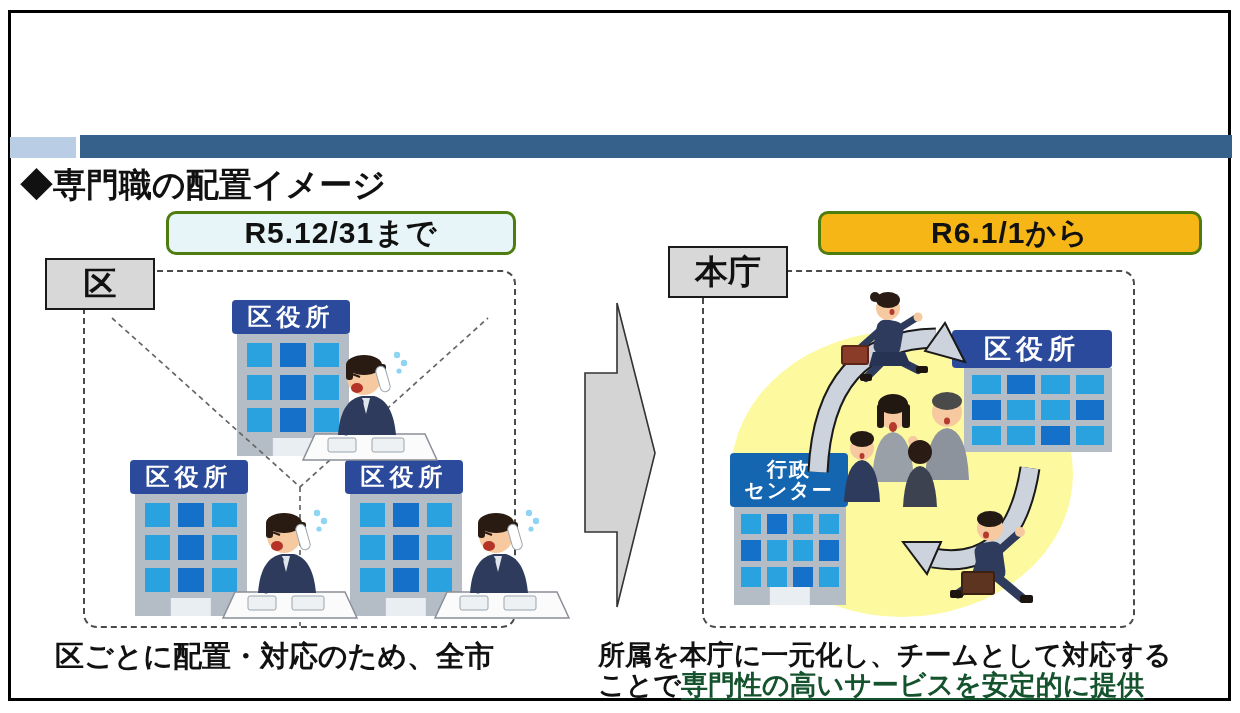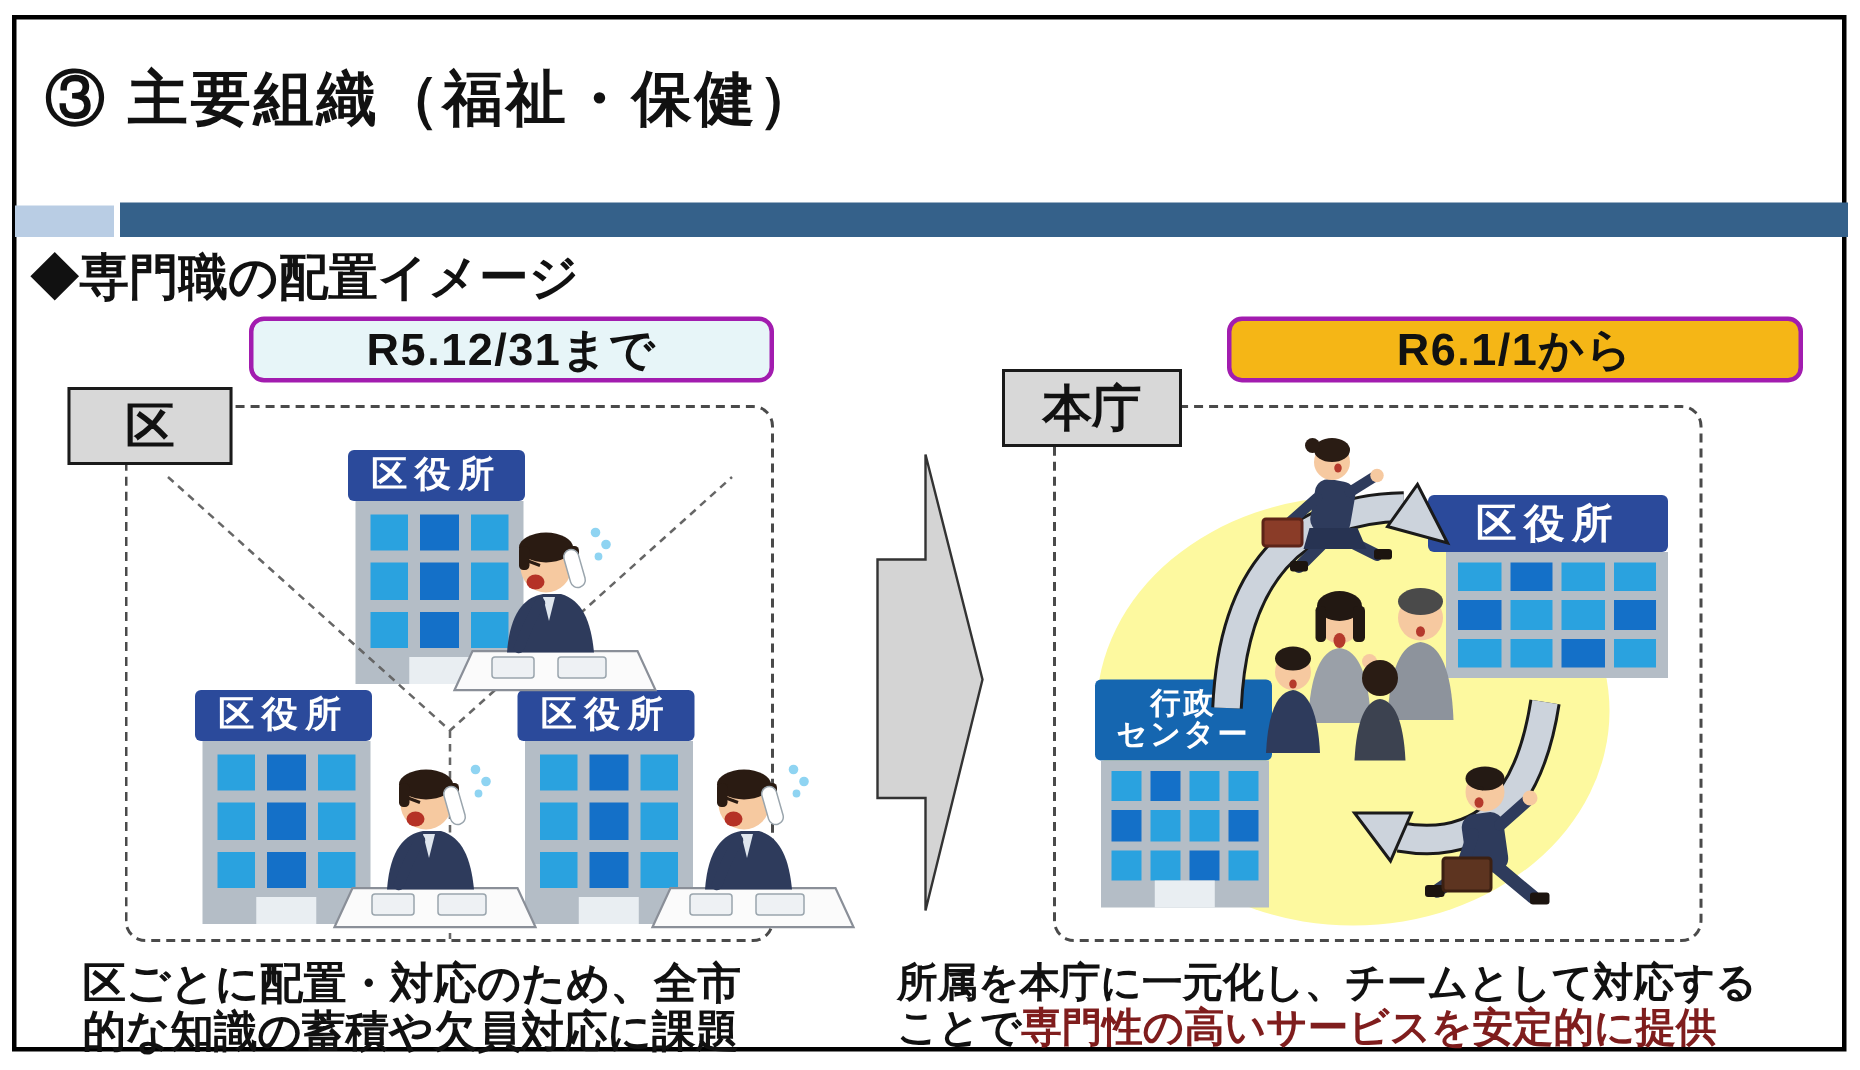--- a/index.html
+++ b/index.html
@@ -6,21 +6,21 @@
   .canvas{position:relative;width:1240px;height:713px;background:#fff;overflow:hidden;
           font-family:"Liberation Sans",sans-serif;color:#111;}
   .slide-border{position:absolute;left:8px;top:10px;width:1223px;height:691px;
                 border:3px solid #000;box-sizing:border-box;background:#fff;}
   .title{position:absolute;left:30px;top:38px;font-size:40px;font-weight:bold;
          letter-spacing:2px;white-space:nowrap;}
   .bar-light{position:absolute;left:10px;top:137px;width:66px;height:21px;background:#b9cde4;}
   .bar-dark{position:absolute;left:80px;top:135px;width:1152px;height:23px;background:#35618a;}
   .subtitle{position:absolute;left:20px;top:163px;font-size:33px;font-weight:bold;white-space:nowrap;}
 
-  .period{position:absolute;top:211px;height:44px;box-sizing:border-box;border:3px solid #a21caf;
+  .period{position:absolute;top:211px;height:44px;box-sizing:border-box;border:3px solid #4d7c0f;
           border-radius:10px;display:flex;align-items:center;justify-content:center;
           font-size:30px;font-weight:bold;letter-spacing:1px;}
   .period.before{left:166px;width:350px;background:#e7f5f8;}
   .period.after{left:818px;width:384px;background:#f5b616;}
 
   .orgbox{position:absolute;box-sizing:border-box;border:2px solid #1a1a1a;background:#d8d8d8;
           display:flex;align-items:center;justify-content:center;font-size:33px;font-weight:bold;
           z-index:6;}
   .orgbox.ku{left:45px;top:258px;width:110px;height:52px;}
   .orgbox.honcho{left:668px;top:246px;width:120px;height:52px;}
@@ -53,31 +53,30 @@
   .bld-ward-r .b-body{margin-left:12px;width:148px;height:84px;grid-template-columns:repeat(4,1fr);
                  gap:6px;padding:7px 8px 7px 8px;}
 
   .bld-center .b-sign{width:118px;height:54px;font-size:20px;}
   .bld-center .b-body{margin-left:4px;width:112px;height:98px;grid-template-columns:repeat(4,1fr);
                  gap:6px;padding:7px 7px 18px 7px;}
 
   .caption{position:absolute;top:641px;font-weight:bold;line-height:1.1;z-index:7;}
   .caption.left{left:55px;width:530px;font-size:29px;}
   .caption.right{left:598px;width:634px;font-size:27px;}
-  .hl{color:#7f1d1d;text-decoration-thickness:2px;text-underline-offset:4px;}
+  .hl{color:#14532d;text-decoration:underline;text-decoration-thickness:2px;text-underline-offset:4px;}
 
   .overlay{position:absolute;left:0;top:0;width:1240px;height:713px;z-index:5;pointer-events:none;}
 </style>
 </head>
 <body>
 
 <div class="canvas">
   <div class="slide-border"></div>
 
-  <div class="title">③ 主要組織（福祉・保健）</div>
   <div class="bar-light"></div>
   <div class="bar-dark"></div>
   <div class="subtitle">◆専門職の配置イメージ</div>
 
   <div class="period before">R5.12/31まで</div>
   <div class="dashedbox left"></div>
   <div class="orgbox ku">区</div>
 
   <div class="building bld-a" style="left:232px;top:300px;">
     <div class="b-sign">区役所</div>
@@ -117,21 +116,20 @@
         <div class="w d"></div>
         <div class="w"></div>
         <div class="w"></div>
         <div class="w d"></div>
         <div class="w"></div>
       </div>
   </div>
 
   <div class="caption left">
     <div>区ごとに配置・対応のため、全市</div>
-    <div>的な知識の蓄積や欠員対応に課題</div>
   </div>
 
   <div class="period after">R6.1/1から</div>
   <div class="dashedbox right"></div>
   <div class="orgbox honcho">本庁</div>
   <div class="yellow-circle"></div>
 
   <div class="building bld-ward-r" style="left:952px;top:330px;">
     <div class="b-sign">区役所</div>
     <div class="b-body">

